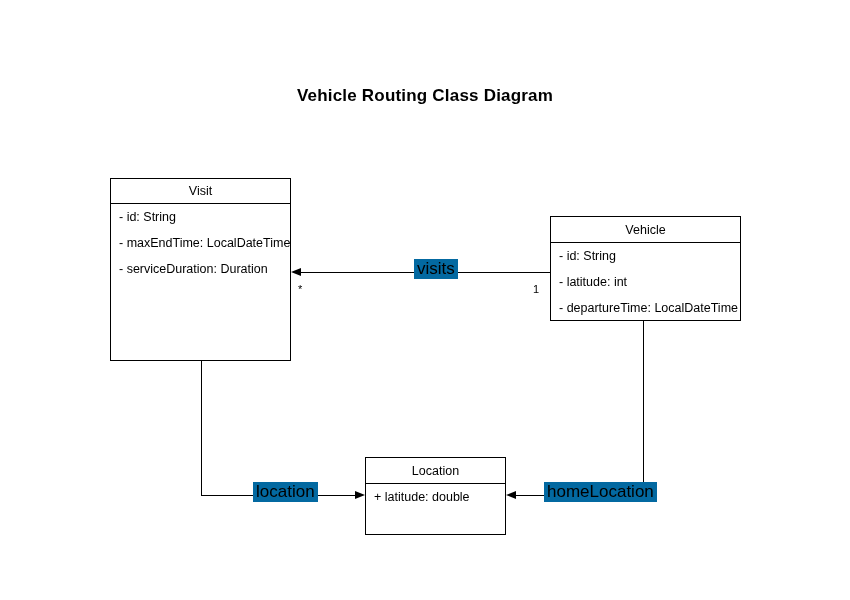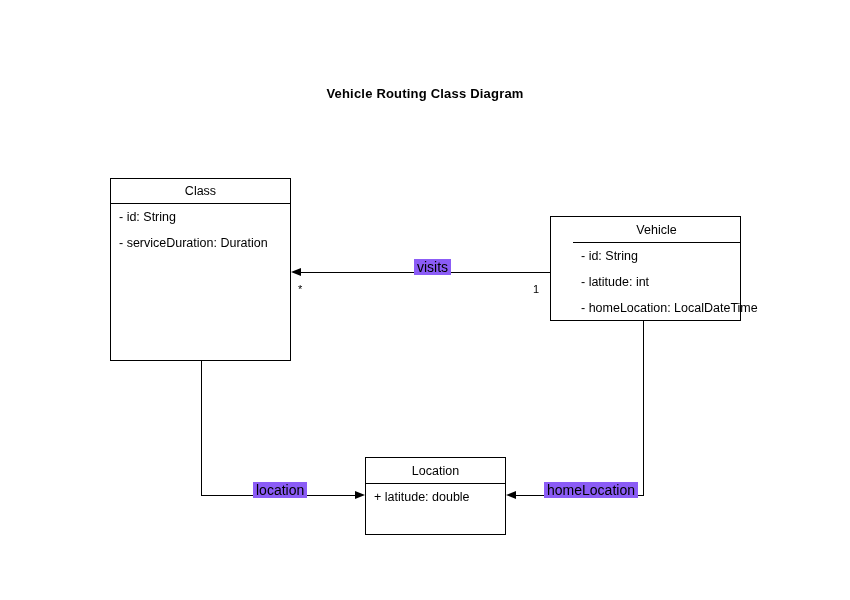--- a/index.html
+++ b/index.html
@@ -20,21 +20,21 @@
     overflow: hidden;
   }
 
   
   #diagram-title {
     position: absolute;
     left: 0;
     top: 86px;
     width: 850px;
     text-align: center;
-    font-size: 13px;
+    font-size: 17px;
     font-weight: bold;
     letter-spacing: 0.2px;
     color: #000000;
     white-space: nowrap;
   }
 
   
   .uml-class {
     position: absolute;
     box-sizing: border-box;
@@ -66,42 +66,42 @@
     display: flex;
     align-items: center;
     white-space: nowrap;
   }
 
   
   #class-visit       { left: 110px; top: 178px; width: 181px; height: 183px; }
   #class-visit .uml-class-name { height: 25px; }
   #class-visit .uml-attr       { height: 26px; }
 
-  #class-vehicle     { left: 550px; top: 216px; width: 191px; height: 105px; padding-left: 22px; }
+  #class-vehicle     { left: 550px; top: 216px; width: 191px; height: 105px; }
   #class-vehicle .uml-class-name { height: 26px; }
   #class-vehicle .uml-attr       { height: 26px; }
 
   #class-location    { left: 365px; top: 457px; width: 141px; height: 78px; }
   #class-location .uml-class-name { height: 26px; }
   #class-location .uml-attr       { height: 26px; }
 
   
   .edge-line {
     position: absolute;
     background: #000000;
     z-index: 2;
   }
   .edge-h { height: 1px; }
   .edge-v { width: 1px; }
 
   .edge-label {
     position: absolute;
-    font-size: 14px;
+    font-size: 17px;
     color: #000000;
-    background: #8b5cf6;
+    background: #0369a1;
     padding: 0 3px;
     white-space: nowrap;
     z-index: 3;
   }
   .multiplicity {
     position: absolute;
     font-size: 11px;
     color: #000000;
     white-space: nowrap;
     z-index: 3;
@@ -142,33 +142,34 @@
   <div class="edge-line edge-h" style="left: 201px; top: 495px; width: 158px;"></div>
   <div class="arrow arrow-right" style="left: 355px; top: 490.5px;"></div>
   <div class="edge-label" style="left: 253px; top: 482px;">location</div>
 
   <div class="edge-line edge-v" style="left: 643px; top: 321px; height: 175px;"></div>
   <div class="edge-line edge-h" style="left: 512px; top: 495px; width: 132px;"></div>
   <div class="arrow arrow-left" style="left: 506px; top: 490.5px;"></div>
   <div class="edge-label" style="left: 544px; top: 482px;">homeLocation</div>
 
   <div class="uml-class" id="class-visit">
-    <div class="uml-class-name">Class</div>
+    <div class="uml-class-name">Visit</div>
     <div class="uml-attrs">
       <div class="uml-attr">- id: String</div>
+      <div class="uml-attr">- maxEndTime: LocalDateTime</div>
       <div class="uml-attr">- serviceDuration: Duration</div>
     </div>
   </div>
 
   <div class="uml-class" id="class-vehicle">
     <div class="uml-class-name">Vehicle</div>
     <div class="uml-attrs">
       <div class="uml-attr">- id: String</div>
       <div class="uml-attr">- latitude: int</div>
-      <div class="uml-attr">- homeLocation: LocalDateTime</div>
+      <div class="uml-attr">- departureTime: LocalDateTime</div>
     </div>
   </div>
 
   <div class="uml-class" id="class-location">
     <div class="uml-class-name">Location</div>
     <div class="uml-attrs">
       <div class="uml-attr">+ latitude: double</div>
     </div>
   </div>
 

